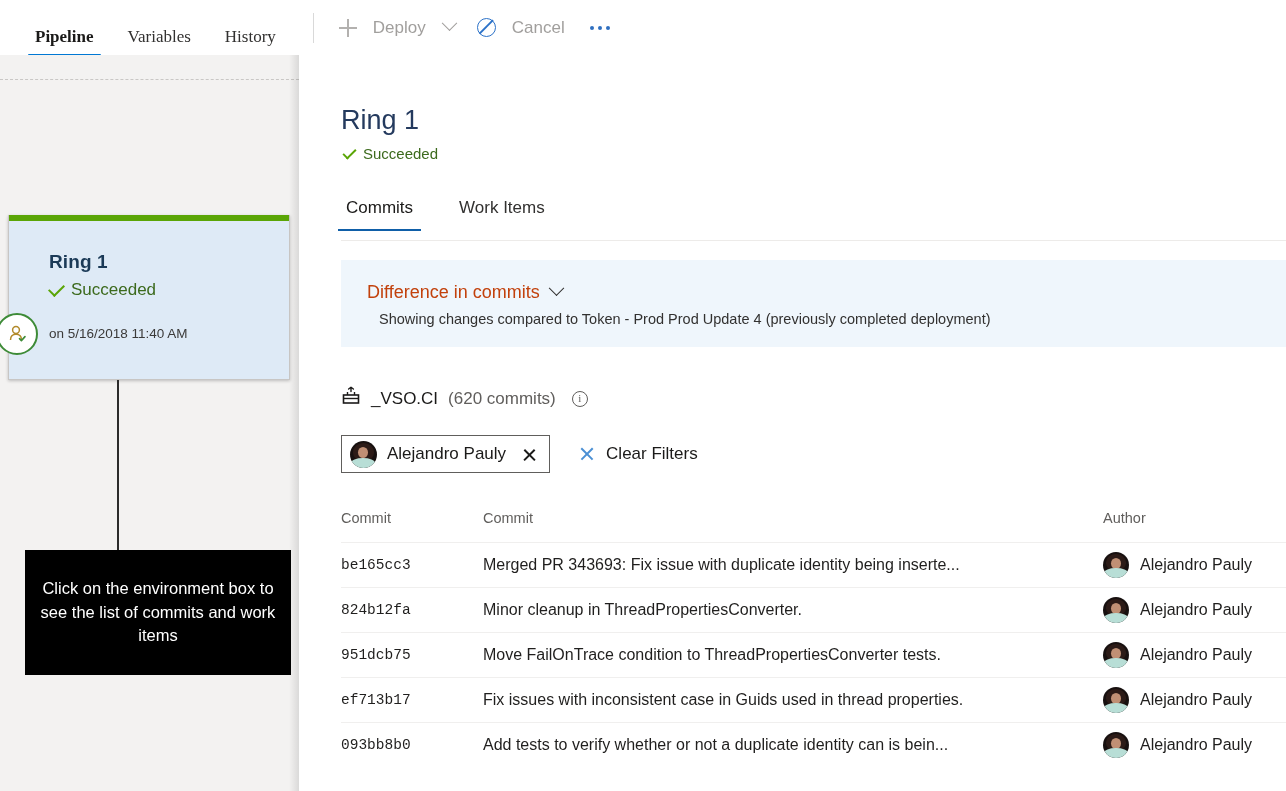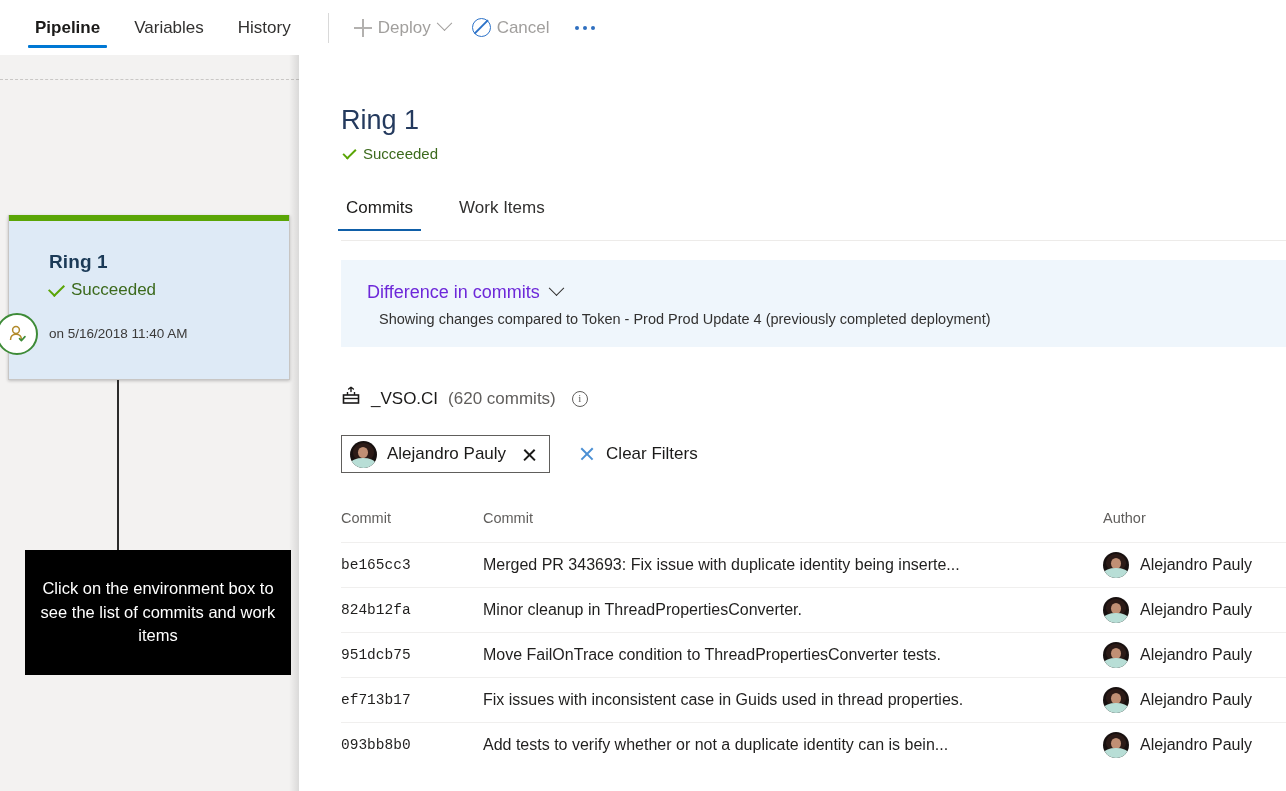--- a/index.html
+++ b/index.html
@@ -15,41 +15,41 @@
   }
   #app { position: relative; width: 1286px; height: 791px; background: #fff; }
 
   
   .cmdbar {
     position: absolute; left: 0; top: 0; width: 1286px; height: 55px;
     background: #ffffff;
     display: flex; align-items: center;
     padding-left: 18px;
   }
-  .tabs-top { display: flex; align-items: center; height: 37px; }
+  .tabs-top { display: flex; align-items: flex-start; height: 37px; font-family: Liberation Serif, serif; }
   .tab-top {
     position: relative;
     height: 55px;
     display: flex; align-items: center;
     padding: 0 17px;
     font-size: 17px;
     color: #323130;
     cursor: pointer;
     white-space: nowrap;
   }
   .tab-top.active { font-weight: bold; color: #1b1a19; }
   .tab-top.active:after {
     content: ""; position: absolute; left: 10px; right: 10px; bottom: 7px;
     height: 3px; background: #0078d4; border-radius: 1px;
   }
   .cmd-divider {
     width: 1px; height: 30px; background: #d9d9d9; margin: 0 14px 0 20px;
   }
   .cmd-btn {
-    display: flex; align-items: center; gap: 6px;
+    display: flex; align-items: center; gap: 16px;
     font-size: 17px; color: #a19f9d; padding: 0 11px; height: 38px;
     cursor: default; white-space: nowrap;
   }
   .plus-ic {
     display: inline-block; position: relative; width: 18px; height: 18px;
   }
   .plus-ic:before, .plus-ic:after {
     content: ""; position: absolute; background: #b3b1af;
   }
   .plus-ic:before { left: 0; right: 0; top: 8px; height: 2px; }
@@ -157,21 +157,21 @@
   .tabs-2-rule {
     position: absolute; left: 42px; top: 185px; width: 945px; height: 1px; background: #edebe9;
   }
 
   .info-banner {
     position: absolute; left: 42px; top: 205px; width: 945px; height: 87px;
     background: #eff6fc;
   }
   .banner-head {
     display: flex; align-items: center; gap: 11px;
-    padding: 22px 0 0 26px; font-size: 18px; color: #6d28d9; cursor: pointer;
+    padding: 22px 0 0 26px; font-size: 18px; color: #c2410c; cursor: pointer;
   }
   .chev-dark {
     display: inline-block; width: 11px; height: 11px;
     border-right: 1.7px solid #323130; border-bottom: 1.7px solid #323130;
     transform: rotate(45deg) translate(-3px,-3px);
   }
   .banner-sub { padding: 8px 0 0 38px; font-size: 14.5px; color: #323130; }
 
   .repo-line {
     position: absolute; left: 42px; top: 331px;

